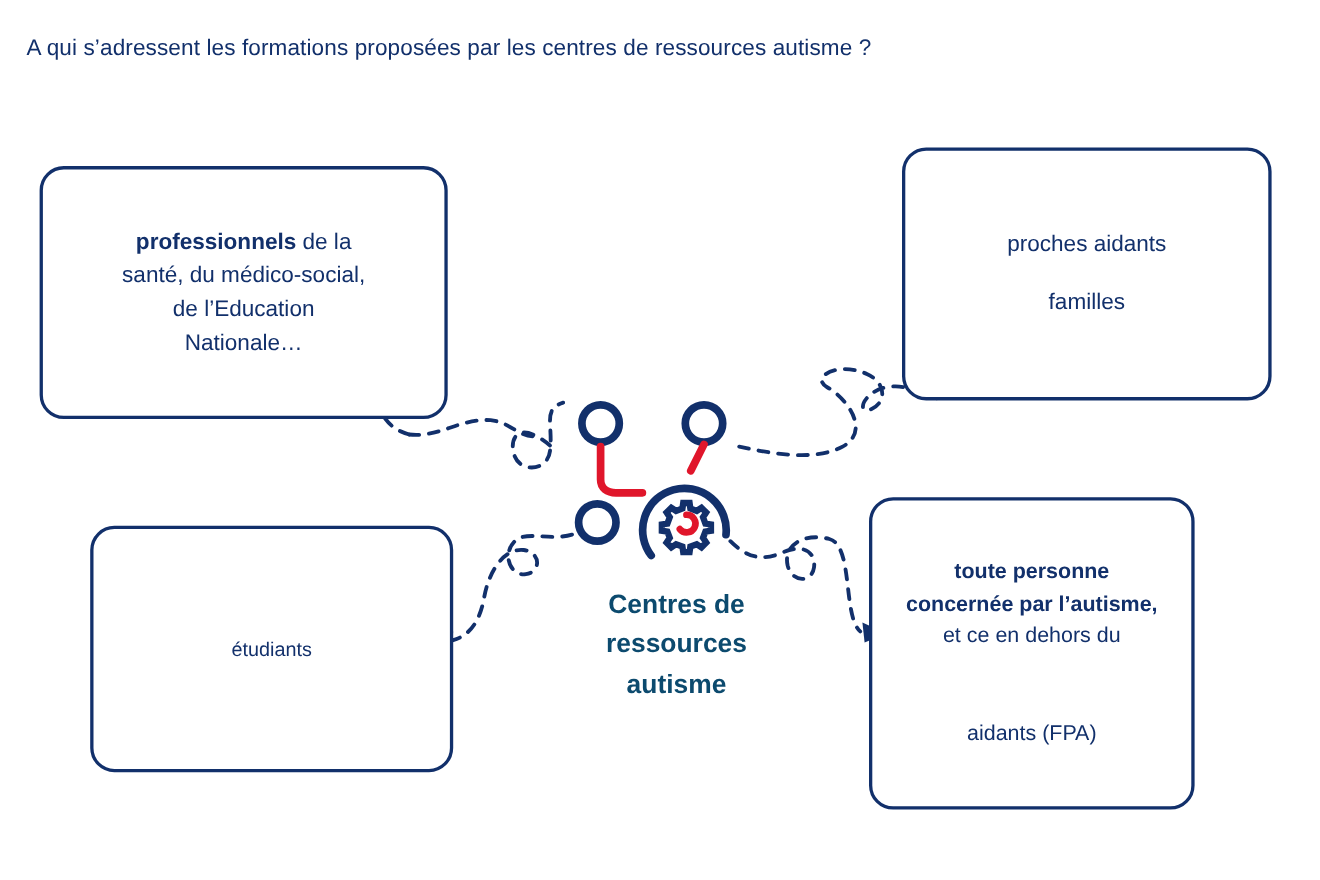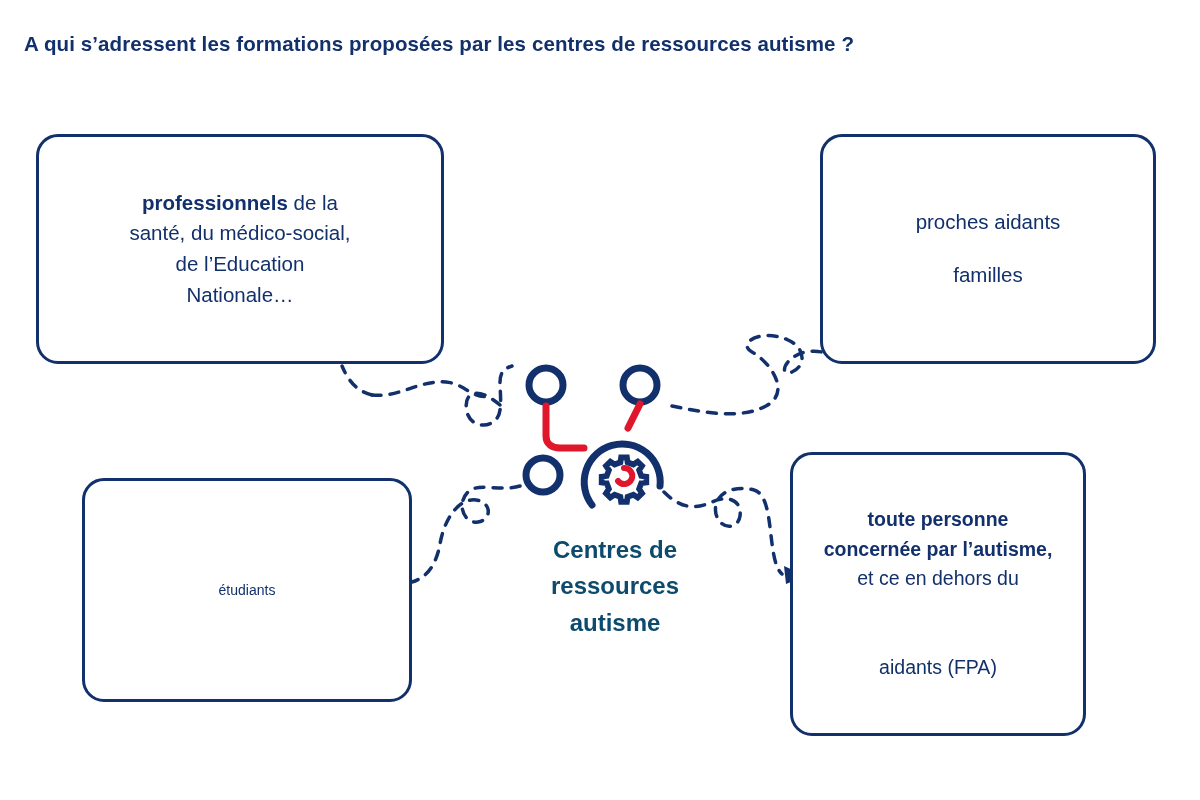--- a/index.html
+++ b/index.html
@@ -20,21 +20,21 @@
     left: 0; top: 0;
     width: 1200px;
     height: 800px;
   }
   .title {
     position: absolute;
     left: 24px;
     top: 32px;
     width: 1140px;
     font-size: 20.5px;
-    font-weight: bold;
+    font-weight: normal;
     color: #12306b;
     letter-spacing: 0.1px;
   }
   .card {
     position: absolute;
     box-sizing: border-box;
     border: 3px solid #12306b;
     border-radius: 22px;
     background: #ffffff;
     display: flex;
@@ -42,40 +42,40 @@
     justify-content: center;
     text-align: center;
     color: #12306b;
     padding: 8px 14px;
   }
   .card .lines {
     width: 100%;
   }
   .card-pro {
     left: 36px;
-    top: 134px;
-    width: 408px;
+    top: 151px;
+    width: 371px;
     height: 230px;
     font-size: 20.5px;
     line-height: 1.5;
   }
   .card-proches {
     left: 820px;
     top: 134px;
     width: 336px;
     height: 230px;
     font-size: 20.5px;
     line-height: 1.5;
   }
   .card-etudiants {
     left: 82px;
     top: 478px;
     width: 330px;
     height: 224px;
-    font-size: 14px;
+    font-size: 18px;
   }
   .card-toute {
     left: 790px;
     top: 452px;
     width: 296px;
     height: 284px;
     font-size: 19.5px;
     line-height: 1.52;
     text-align: center;
   }

